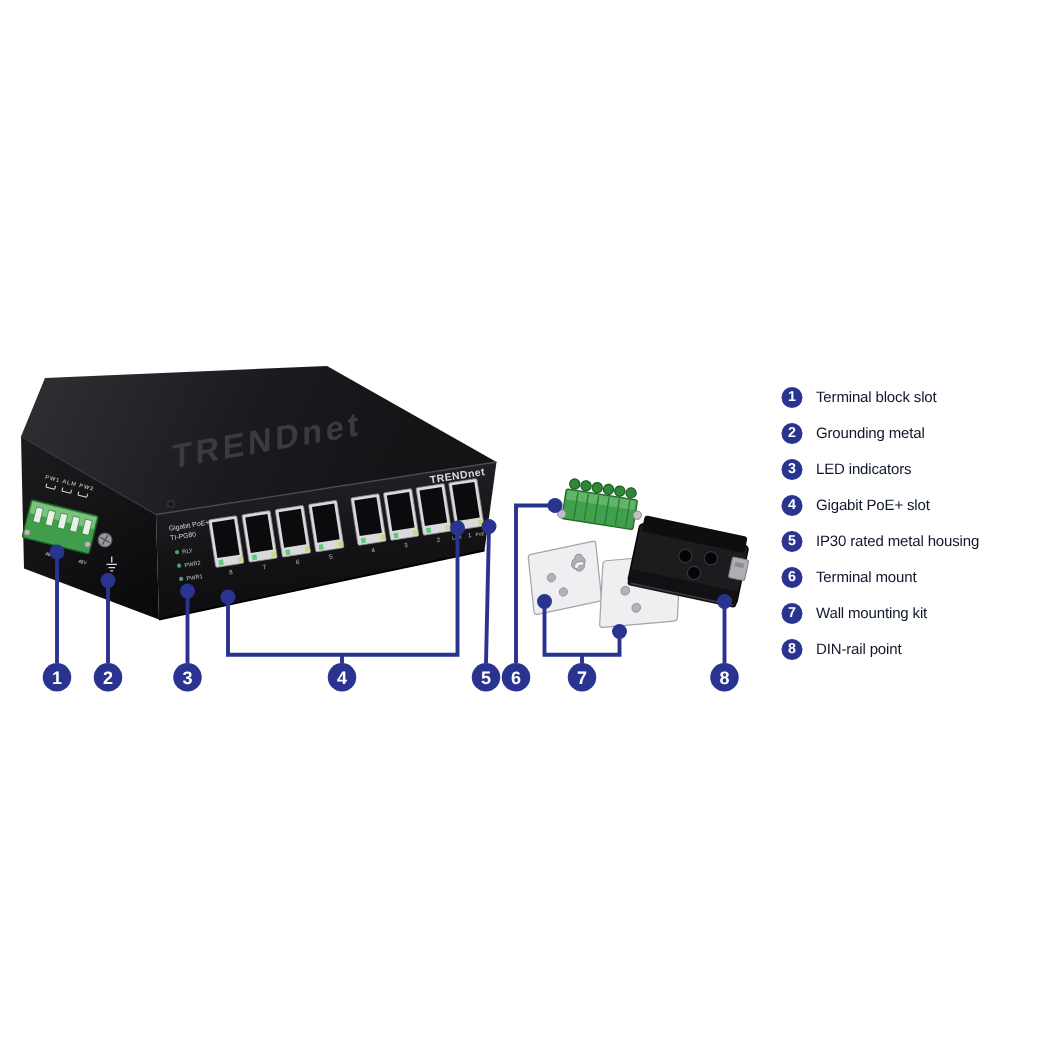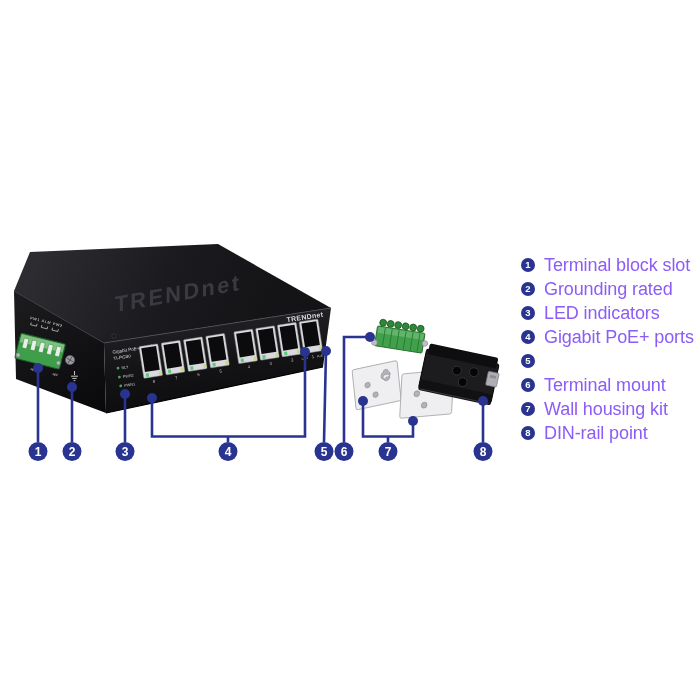--- a/index.html
+++ b/index.html
@@ -14,21 +14,21 @@
   }
   .legend-item{
     display:flex;align-items:center;height:24px;gap:9px;
   }
   .legend-badge{
     width:14px;height:14px;min-width:14px;border-radius:50%;
     background:#293491;color:#ffffff;font-size:9.5px;font-weight:bold;
     display:flex;align-items:center;justify-content:center;line-height:1;
   }
   .legend-label{
-    color:#8b5cf6;font-size:18px;white-space:nowrap;letter-spacing:-0.1px;
+    color:#0f172a;font-size:10px;white-space:nowrap;letter-spacing:-0.1px;
   }
 </style>
 </head>
 <body>
 
 <div class="stage">
 <svg width="700" height="700" viewBox="0 0 700 700">
   <defs>
     <linearGradient id="gTop" gradientUnits="userSpaceOnUse" x1="40" y1="250" x2="250" y2="345">
       <stop offset="0" stop-color="#2c2c31"></stop>
@@ -284,39 +284,40 @@
 </svg>
 
 
 <div class="legend">
   <div class="legend-item">
     <span class="legend-badge">1</span>
     <span class="legend-label">Terminal block slot</span>
   </div>
   <div class="legend-item">
     <span class="legend-badge">2</span>
-    <span class="legend-label">Grounding rated</span>
+    <span class="legend-label">Grounding metal</span>
   </div>
   <div class="legend-item">
     <span class="legend-badge">3</span>
     <span class="legend-label">LED indicators</span>
   </div>
   <div class="legend-item">
     <span class="legend-badge">4</span>
-    <span class="legend-label">Gigabit PoE+ ports</span>
+    <span class="legend-label">Gigabit PoE+ slot</span>
   </div>
   <div class="legend-item">
     <span class="legend-badge">5</span>
+    <span class="legend-label">IP30 rated metal housing</span>
   </div>
   <div class="legend-item">
     <span class="legend-badge">6</span>
     <span class="legend-label">Terminal mount</span>
   </div>
   <div class="legend-item">
     <span class="legend-badge">7</span>
-    <span class="legend-label">Wall housing kit</span>
+    <span class="legend-label">Wall mounting kit</span>
   </div>
   <div class="legend-item">
     <span class="legend-badge">8</span>
     <span class="legend-label">DIN-rail point</span>
   </div>
 </div>
 </div>
 
 </body></html>

